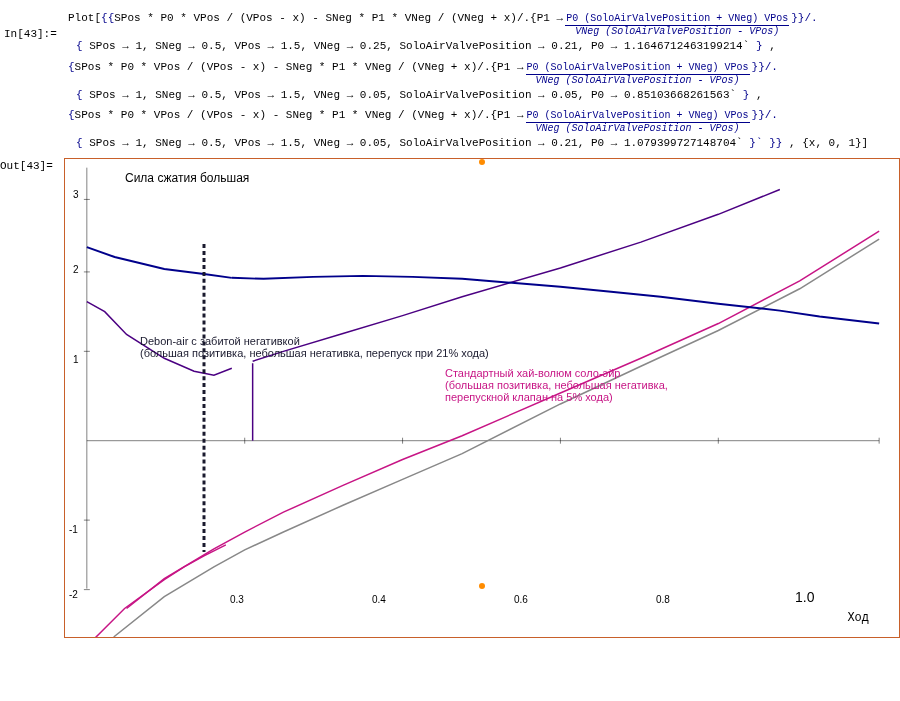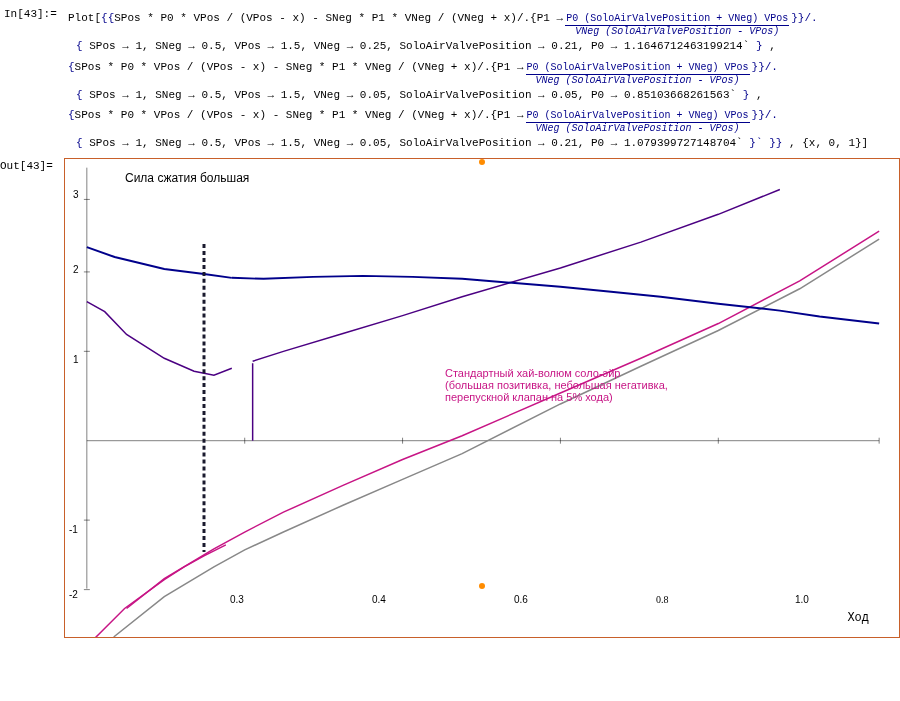--- a/index.html
+++ b/index.html
@@ -19,20 +19,21 @@
       display: flex;
       align-items: flex-start;
       padding: 2px 4px;
     }
     .cell-label {
       color: #000;
       font-size: 11px;
       min-width: 60px;
       padding-top: 2px;
       white-space: nowrap;
+      margin-top: 20px;
     }
     .cell-content {
       flex: 1;
       padding-left: 4px;
     }
     .sub-line {
       margin-left: 8px;
       font-size: 11px;
       line-height: 1.5;
     }
@@ -191,22 +192,22 @@
       <div style="position:absolute; left:8px; top:30px; font-size:10px; font-family:Arial; color:#000;">3</div>
       <div style="position:absolute; left:8px; top:105px; font-size:10px; font-family:Arial; color:#000;">2</div>
       <div style="position:absolute; left:8px; top:195px; font-size:10px; font-family:Arial; color:#000;">1</div>
       <div style="position:absolute; left:8px; top:278px; font-size:10px; font-family:Arial; color:#000;"></div>
       <div style="position:absolute; left:4px; top:365px; font-size:10px; font-family:Arial; color:#000;">-1</div>
       <div style="position:absolute; left:4px; top:430px; font-size:10px; font-family:Arial; color:#000;">-2</div>
 
       <div style="position:absolute; bottom:32px; left:165px; font-size:10px; font-family:Arial;">0.3</div>
       <div style="position:absolute; bottom:32px; left:307px; font-size:10px; font-family:Arial;">0.4</div>
       <div style="position:absolute; bottom:32px; left:449px; font-size:10px; font-family:Arial;text-align:center;">0.6</div>
-      <div style="position:absolute; bottom:32px; left:591px; font-size:10px; font-family:Liberation Serif, serif;">0.8</div>
-      <div style="position:absolute; bottom:32px; left:730px; font-size:10px; font-family:Arial;text-align:right;">1.0</div>
+      <div style="position:absolute; bottom:32px; left:591px; font-size:10px; font-family:Liberation Sans, sans-serif;">0.8</div>
+      <div style="position:absolute; bottom:32px; left:730px; font-size:14px; font-family:Arial;text-align:right;">1.0</div>
 
       <div style="position:absolute; top:0; left:50%; width:6px; height:6px; background:#FF8C00; border-radius:50%; transform:translateX(-50%);"></div>
       <div style="position:absolute; bottom:48px; left:50%; width:6px; height:6px; background:#FF8C00; border-radius:50%; transform:translateX(-50%);"></div>
 
       <svg class="plot-svg" viewBox="0 0 840 480" xmlns="http://www.w3.org/2000/svg">
 
         <line x1="22" y1="8" x2="22" y2="432" stroke="#000" stroke-width="0.5"></line>
         <line x1="22" y1="283" x2="820" y2="283" stroke="#000" stroke-width="0.5"></line>
 
         <line x1="19" y1="40" x2="25" y2="40" stroke="#000" stroke-width="0.5"></line>
@@ -235,18 +236,19 @@
 
         <path d="M 22,88 L 50,98 L 100,110 L 140,115 L 168,119" fill="none" stroke="#00008B" stroke-width="2"></path>
 
         <path d="M 168,119 L 200,120 L 250,118 L 300,117 L 350,118 L 400,120 L 450,124 L 499,128 L 550,133 L 600,138 L 658,145 L 720,152 L 760,158 L 820,165" fill="none" stroke="#00008B" stroke-width="2"></path>
 
         <line x1="140" y1="85" x2="140" y2="395" stroke="#1a1a2e" stroke-width="3" stroke-dasharray="4,3"></line>
 
       </svg>
 
 
+      <div style="position:absolute; top:176px; left:75px; font-size:11px; font-family:Arial; color:#1a1a2e; max-width:350px;">Debon-air с забитой негативкой<br>(большая позитивка, небольшая негативка, перепуск при 21% хода)</div>
 
       <div style="position:absolute; top:208px; left:380px; font-size:11px; font-family:Arial; color:#C71585; max-width:280px;">Стандартный хай-волюм соло-эйр<br>(большая позитивка, небольшая негативка,<br>перепускной клапан на 5% хода)</div>
 
     </div>
   </div>
 </div>
 
 </body></html>

